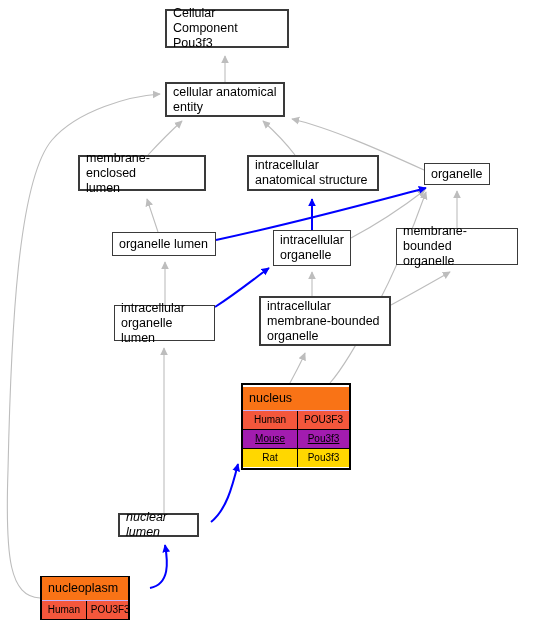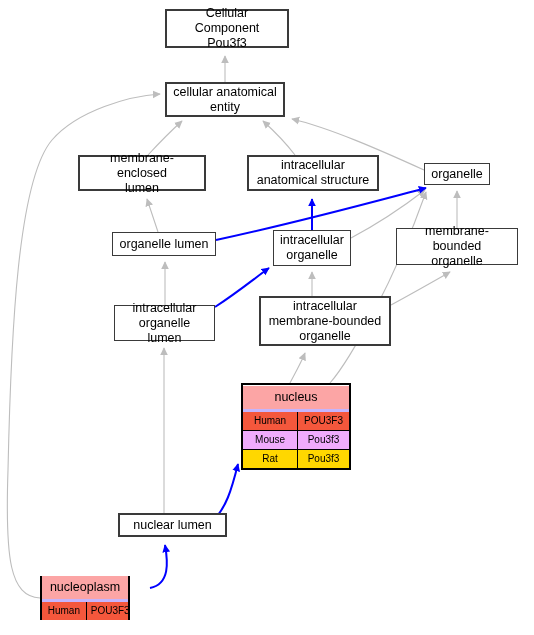--- a/index.html
+++ b/index.html
@@ -3,27 +3,27 @@
 <meta charset="utf-8">
 <style>
   html,body{margin:0;padding:0;background:#ffffff;}
   body{font-family:"Liberation Sans","DejaVu Sans",sans-serif;}
   #canvas{position:relative;width:534px;height:635px;overflow:hidden;background:#fff;}
   #edges{position:absolute;left:0;top:0;width:534px;height:635px;}
 
   .node{position:absolute;box-sizing:border-box;background:#ffffff;
         border:1px solid #3a3a3a;display:flex;flex-direction:column;
         align-items:stretch;justify-content:center;z-index:5;}
-  .node .title{font-size:12.5px;color:#000;text-align:center;line-height:15px;
+  .node .title{font-size:12.5px;color:#000;line-height:15px;
         padding:3px 6px;white-space:pre-line;}
   .node.plain{justify-content:center;}
 
   
   .node.tbl{padding:0;}
-  .node.tbl .title{border-bottom:3px solid #c4b5fd;padding:4px 6px;background:#fca5a5;}
+  .node.tbl .title{border-bottom:1px solid #c4b5fd;padding:4px 6px;background:#f97316;}
   .grow{display:flex;border-bottom:1px solid #000;}
   .grow:last-child{border-bottom:none;}
   .gcell{font-size:10px;color:#000;text-align:center;line-height:16px;
          padding:1px 4px;box-sizing:border-box;}
   .gcell.sp{width:52%;border-right:1px solid #000;}
   .gcell.gn{width:48%;}
 </style>
 </head>
 <body>
 
@@ -107,31 +107,31 @@
     <div class="title">intracellular
 organelle lumen</div>
   </div>
 
   <div class="node plain" style="left:259px;top:296px;width:132px;height:50px;border-width:2px;">
     <div class="title">intracellular
 membrane-bounded
 organelle</div>
   </div>
 
-  <div class="node plain" style="left:118px;top:513px;width:109px;height:24px;border-width:2px;">
+  <div class="node plain" style="left:118px;top:513px;width:81px;height:24px;border-width:2px;font-style:italic;">
     <div class="title">nuclear lumen</div>
   </div>
 
   <div class="node tbl" style="left:241px;top:383px;width:110px;height:87px;border-width:2px;border-color:#000;">
     <div class="title">nucleus</div>
     <div class="grow" style="background:#F4573C;">
       <div class="gcell sp">Human</div>
       <div class="gcell gn">POU3F3</div>
     </div>
-    <div class="grow" style="background:#f0abfc;">
+    <div class="grow" style="background:#a21caf;text-decoration:underline;">
       <div class="gcell sp">Mouse</div>
       <div class="gcell gn">Pou3f3</div>
     </div>
     <div class="grow" style="background:#FFD700;">
       <div class="gcell sp">Rat</div>
       <div class="gcell gn">Pou3f3</div>
     </div>
   </div>
 
   <div class="node tbl" style="left:40px;top:576px;width:90px;height:44px;border-width:2px;border-color:#000;">

